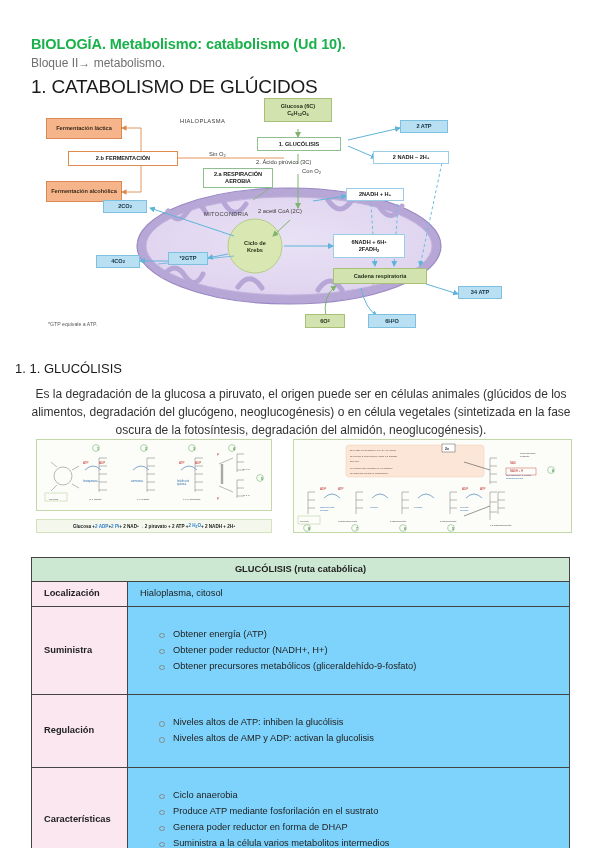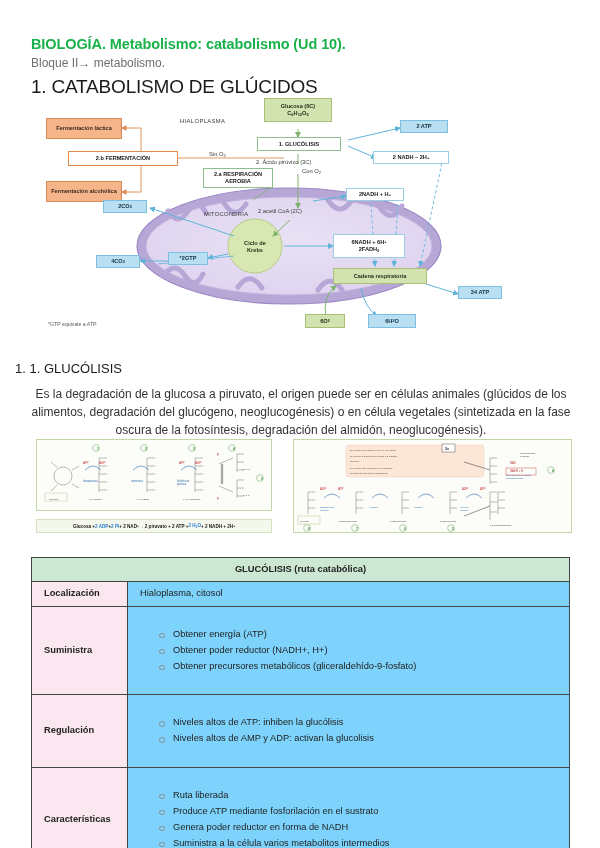--- a/index.html
+++ b/index.html
@@ -403,23 +403,23 @@
             <li><span>Niveles altos de ATP: inhiben la glucólisis</span></li>
             <li><span>Niveles altos de AMP y ADP: activan la glucolisis</span></li>
           </ul>
         </td>
       </tr>
 
       <tr>
         <td class="key">Características</td>
         <td class="val">
           <ul class="bl">
-            <li><span>Ruta liberada</span></li>
+            <li><span>Ciclo anaerobia</span></li>
             <li><span>Produce ATP mediante fosforilación en el sustrato</span></li>
-            <li><span>Genera poder reductor en forma de NADH</span></li>
+            <li><span>Genera poder reductor en forma de DHAP</span></li>
             <li><span>Suministra a la célula varios metabolitos intermedios</span></li>
           </ul>
         </td>
       </tr>
     </tbody>
   </table>
 
 </div>
 
 </body></html>

